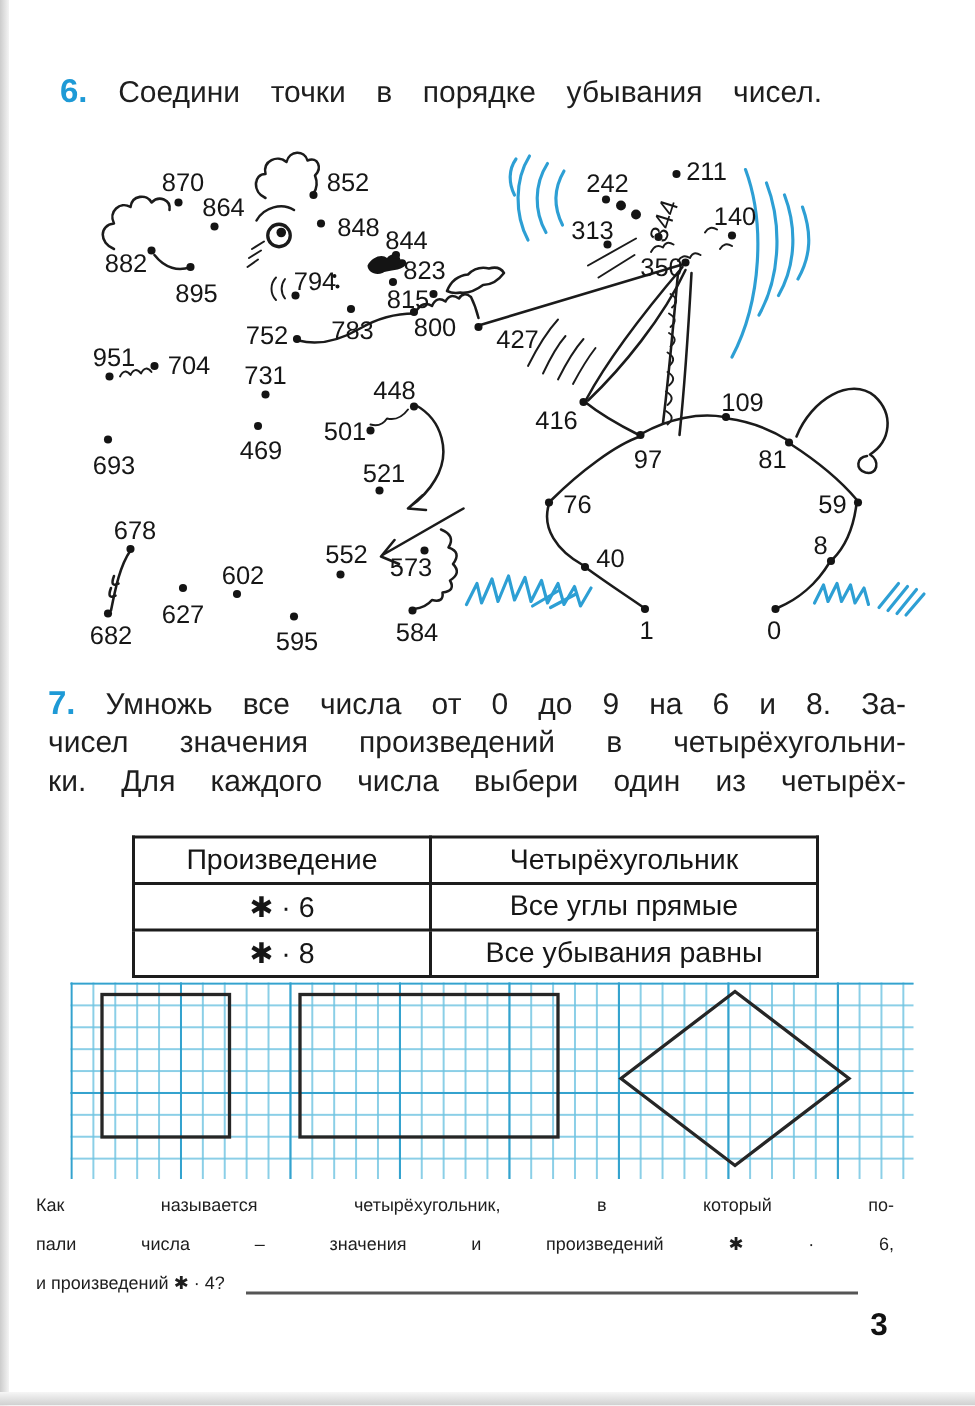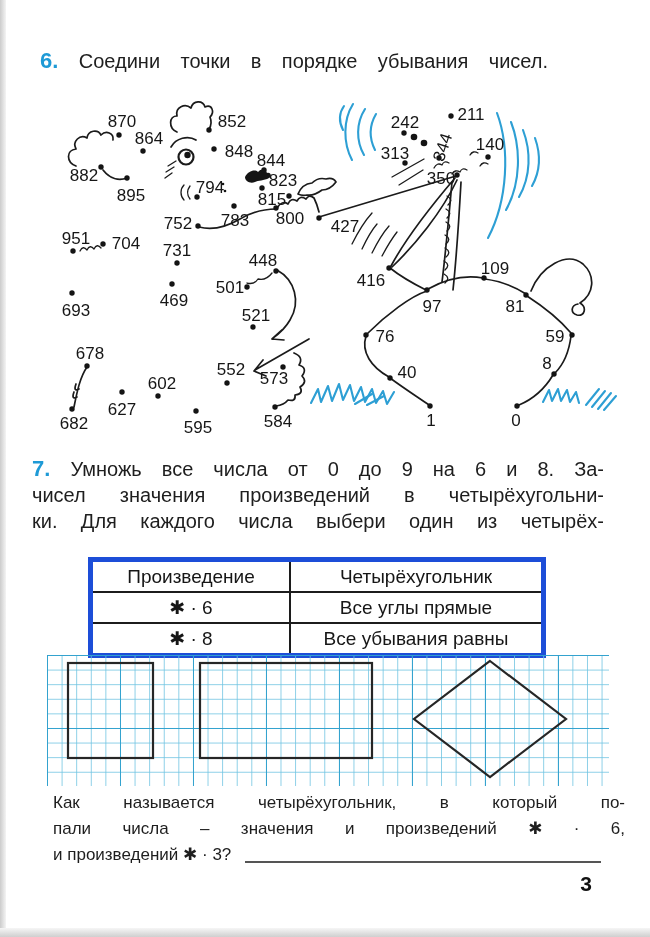--- a/index.html
+++ b/index.html
@@ -26,33 +26,33 @@
   .num{font-family:"Liberation Sans",sans-serif;font-size:17px;fill:#161616;text-anchor:middle;}
   .ink{fill:none;stroke:#1b1b1b;stroke-width:1.7;stroke-linecap:round;stroke-linejoin:round;}
   .ink-thin{fill:none;stroke:#1b1b1b;stroke-width:1.3;stroke-linecap:round;stroke-linejoin:round;}
   .ink-fill{fill:#141414;stroke:none;}
   .blue{fill:none;stroke:#2d9fd4;stroke-width:2.1;stroke-linecap:round;stroke-linejoin:round;}
   .mtable{position:absolute;left:88px;top:557px;width:458px;border-collapse:collapse;
     font-size:19px;color:#161616;}
   .mtable td{border:2px solid #1c1c1c;text-align:center;padding:0;}
   .mtable tr td{height:29px;}
   .mtable .c1{width:196px;}
-  .mtable{border:5px solid #1d4ed8;}
+  .mtable{border:2px solid #1d4ed8;}
   .grid{
     position:absolute;left:47px;top:655px;width:562px;height:131px;
     background-image:
       linear-gradient(to right, rgba(47,160,205,0.95) 1.4px, transparent 1.4px),
       linear-gradient(to bottom, rgba(47,160,205,0.95) 1.4px, transparent 1.4px),
       linear-gradient(to right, rgba(110,195,225,0.8) 1px, transparent 1px),
       linear-gradient(to bottom, rgba(110,195,225,0.8) 1px, transparent 1px);
     background-size:73px 73px,73px 73px,14.6px 14.6px,14.6px 14.6px;
   }
   .grid svg{position:absolute;left:0;top:0;}
   .shape{fill:none;stroke:#262626;stroke-width:2.2;stroke-linejoin:miter;}
-  .question{position:absolute;left:53px;top:790px;width:572px;font-size:17px;}
+  .question{position:absolute;left:24px;top:790px;width:572px;font-size:12px;}
   .question .line{height:26px;line-height:26px;}
   .q3{display:flex;align-items:flex-end;width:548px;}
   .blank{flex:1;border-bottom:2px solid #555;margin-left:14px;margin-bottom:5px;height:1px;}
   .pageno{position:absolute;left:566px;top:872px;width:40px;text-align:center;
     font-size:21px;font-weight:bold;color:#111;}
 </style>
 </head>
 <body>
 
 <div class="page">
@@ -248,19 +248,19 @@
       <rect class="shape" x="21" y="8" width="85" height="95"></rect>
       <rect class="shape" x="153" y="8" width="172" height="95"></rect>
       <polygon class="shape" points="443,6 519,64 443,122 367,64"></polygon>
     </svg>
   </div>
 
   <div class="question">
     <div class="line jline">Как называется четырёхугольник, в который по-</div>
     <div class="line jline">пали числа – значения и произведений ✱ · 6,</div>
     <div class="line q3">
-      <span>и произведений ✱ · 3?</span>
+      <span>и произведений ✱ · 4?</span>
       <span class="blank"></span>
     </div>
   </div>
 
   <div class="pageno">3</div>
 </div>
 
 </body></html>

